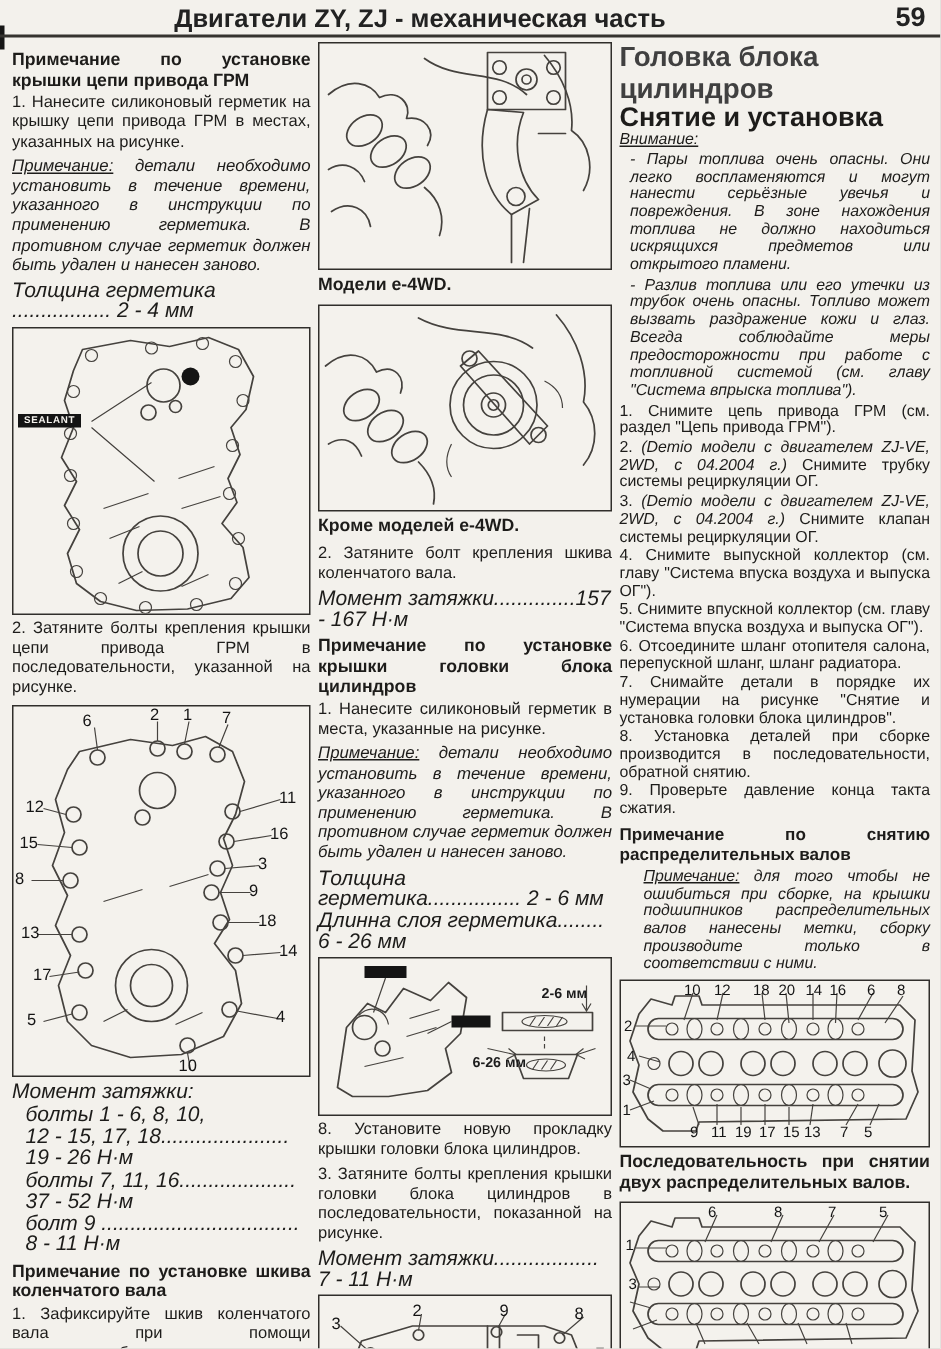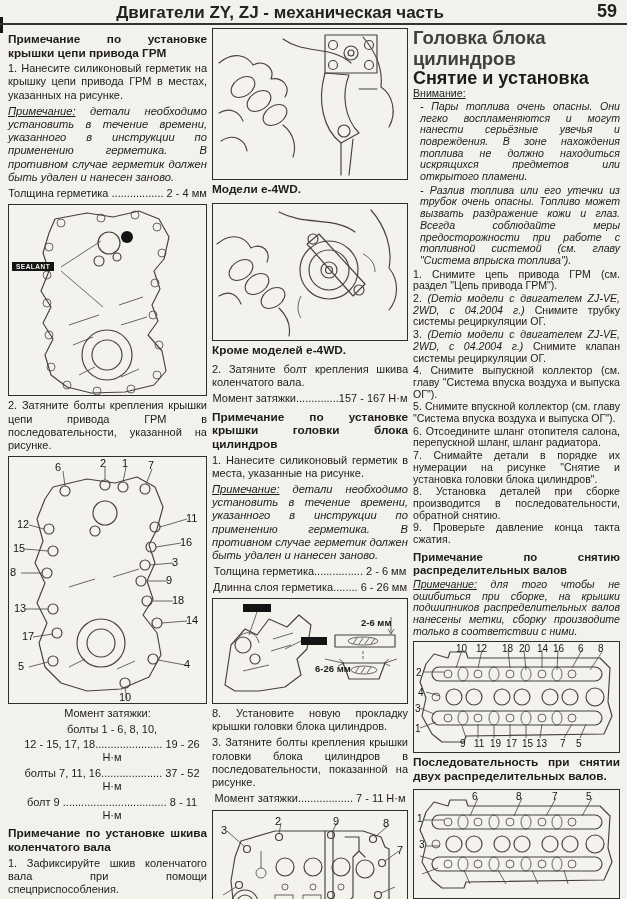--- a/index.html
+++ b/index.html
@@ -13,29 +13,29 @@
   .artifact-tl{position:absolute;left:0;top:17px;width:3px;height:16px;background:#161616;}
   
   .col{position:absolute;top:28px;}
   .col-left{left:8px;width:199px;}
   .col-mid{left:212px;width:196px;}
   .col-right{left:413px;width:207px;}
   
   .h{font-size:11.8px;line-height:13.6px;font-weight:bold;margin:5px 0 2px;text-align:justify;}
   .body{font-size:11px;line-height:13.2px;margin:0 0 3px;text-align:justify;}
   .note{font-size:11.2px;line-height:13.2px;margin:0 0 3px;text-align:justify;font-style:italic;}
-  .spec{font-size:11px;line-height:13.4px;margin:0 0 2px;text-align:center;}
+  .spec{font-size:14px;line-height:13.4px;font-style:italic;margin:0 0 2px;}
   .speclist .spec{margin-left:9px;}
   .speclist .spec.first{margin-left:0;}
   .u{text-decoration:underline;}
   .it{font-style:italic;}
   
   .rtitle{font-size:18.5px;line-height:20.5px;font-weight:bold;margin:0 0 2px;color:#404040;}
   .rsub{font-size:18px;line-height:15px;font-weight:bold;margin:2px 0 2px;}
-  .rlabel{font-size:10.6px;line-height:11.8px;margin:0 0 1px;}
+  .rlabel{font-size:10.6px;line-height:11.8px;font-style:italic;margin:0 0 1px;}
   .rnote{font-size:10.6px;line-height:11.7px;font-style:italic;margin:0 0 2px 7px;text-align:justify;}
   .rbody{font-size:10.6px;line-height:11.7px;margin:0 0 1px;text-align:justify;}
   .rh{font-size:11.4px;line-height:13px;font-weight:bold;margin:5px 0 2px;text-align:justify;}
   
   .fig{position:relative;border:1.6px solid #302e2b;background:#f4f2ed;margin:4px 0 3px;}
   .figcap{font-size:11.8px;font-weight:bold;line-height:13.5px;margin:1px 0 6px;text-align:justify;}
   .fig svg{display:block;}
   .callout{position:absolute;font-size:11px;line-height:11px;color:#141414;font-family:"Liberation Sans",sans-serif;}
   .col-right .callout{font-size:10px;line-height:10px;}
   .dim-label{position:absolute;font-size:9.5px;font-weight:bold;color:#1c1c1c;white-space:nowrap;}
@@ -289,21 +289,21 @@
         <p class="rbody">3. <span class="it">(Demio модели с двигателем ZJ-VE, 2WD, с 04.2004 г.)</span> Снимите клапан системы рециркуляции ОГ.</p>
         <p class="rbody">4. Снимите выпускной коллектор (см. главу "Система впуска воздуха и выпуска ОГ").</p>
         <p class="rbody">5. Снимите впускной коллектор (см. главу "Система впуска воздуха и выпуска ОГ").</p>
         <p class="rbody">6. Отсоедините шланг отопителя салона, перепускной шланг, шланг радиатора.</p>
         <p class="rbody">7. Снимайте детали в порядке их нумерации на рисунке "Снятие и установка головки блока цилиндров".</p>
         <p class="rbody">8. Установка деталей при сборке производится в последовательности, обратной снятию.</p>
         <p class="rbody">9. Проверьте давление конца такта сжатия.</p>
       </div>
 
     <div class="rh">Примечание по снятию распределительных валов</div>
-    <p class="rnote" style="margin-left:0;"><span class="u">Примечание:</span><span> для того чтобы не ошибиться при сборке, на крышки подшипников распределительных валов нанесены метки, сборку производите только в соответствии с ними.</span></p>
+    <p class="rnote" style="margin-left:16px;"><span class="u">Примечание:</span><span> для того чтобы не ошибиться при сборке, на крышки подшипников распределительных валов нанесены метки, сборку производите только в соответствии с ними.</span></p>
 
     <div class="fig" id="fig-r1" style="height:110px;">
       <svg viewBox="0 0 203 110" width="203" height="110">
         <path class="ln" d="M12,22 L20,12 L34,16 L36,10 L52,10 L54,16 L186,16 L196,26 L194,60 L198,74 L190,92 L52,94 L50,100 L28,100 L18,92 L8,74 L12,56 L6,40 Z"></path>
         <rect class="ln" x="18" y="25" width="170" height="14" rx="7"></rect>
         <circle class="ln2" cx="34" cy="32" r="4"></circle>
           <circle class="ln2" cx="64" cy="32" r="4"></circle>
           <circle class="ln2" cx="96" cy="32" r="4"></circle>
           <circle class="ln2" cx="128" cy="32" r="4"></circle>
           <circle class="ln2" cx="158" cy="32" r="4"></circle>

